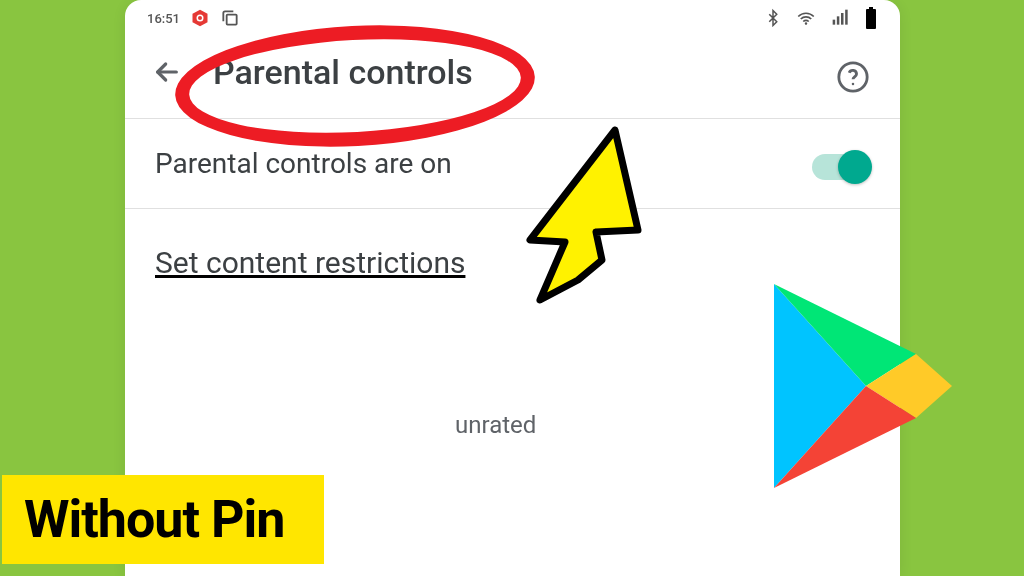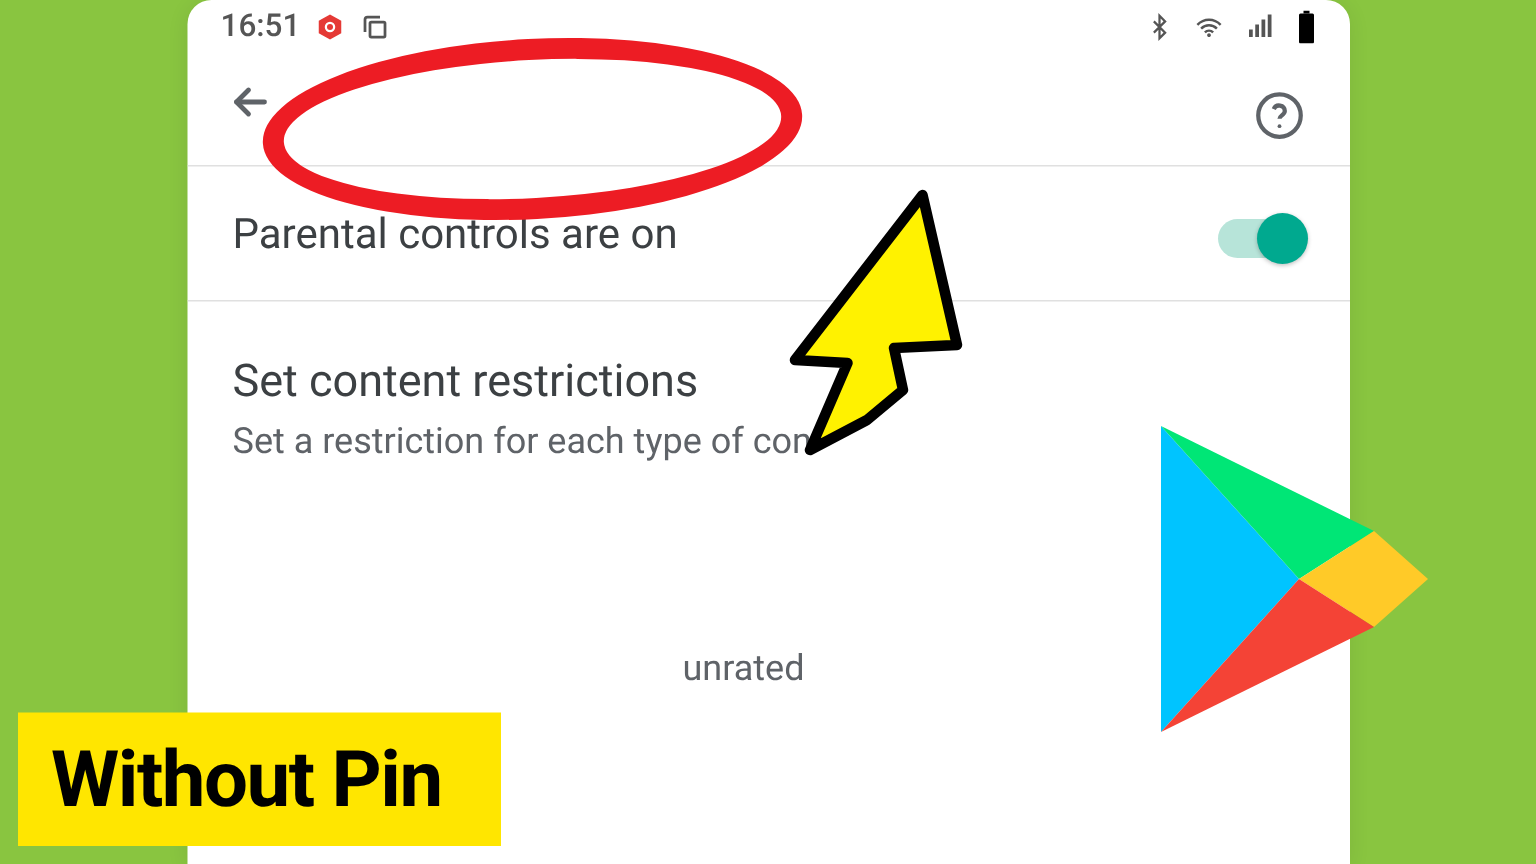--- a/index.html
+++ b/index.html
@@ -35,21 +35,21 @@
       align-items: center;
       justify-content: space-between;
       padding: 6px 22px 4px 22px;
       height: 34px;
       color: #444;
     }
     .status-left {
       display: flex;
       align-items: center;
       gap: 10px;
-      font-size: 21px;
+      font-size: 13px;
       font-weight: 500;
       color: #555;
     }
     .status-right {
       display: flex;
       align-items: center;
       gap: 12px;
     }
 
     
@@ -106,20 +106,21 @@
       width: 34px;
       height: 34px;
       border-radius: 50%;
       background: #00a98f;
       box-shadow: 0 1px 3px rgba(0,0,0,0.25);
     }
 
     
     .section {
       padding: 36px 30px 8px 30px;
+      text-decoration: underline;
     }
     .section-title {
       font-size: 30px;
       color: #3c4043;
       margin-bottom: 8px;
     }
     .section-sub {
       font-size: 24px;
       color: #5f6368;
     }
@@ -156,21 +157,21 @@
     .play-logo {
       position: absolute;
       right: 68px;
       bottom: 80px;
       pointer-events: none;
     }
 
     
     .caption {
       position: absolute;
-      left: 12px;
+      left: 2px;
       bottom: 12px;
       background: #ffe600;
       color: #000;
       font-size: 52px;
       font-weight: 700;
       padding: 14px 40px 14px 22px;
       letter-spacing: -1px;
     }
   </style>
 </head>
@@ -212,41 +213,41 @@
         <rect x="1" y="2" width="10" height="20" rx="1"></rect>
       </svg>
     </div>
   </div>
 
   <div class="toolbar">
     <svg class="back-arrow" width="32" height="32" viewBox="0 0 24 24" fill="none" stroke="#5f6368" stroke-width="2.4" stroke-linecap="round" stroke-linejoin="round">
       <path d="M19 12H5"></path>
       <path d="M11 18l-6-6 6-6"></path>
     </svg>
+    <span class="title">Parental controls</span>
     <svg class="help-icon" width="34" height="34" viewBox="0 0 24 24" fill="none" stroke="#5f6368" stroke-width="2">
       <circle cx="12" cy="12" r="10"></circle>
       <path d="M9.3 9a2.7 2.7 0 015.2.9c0 1.8-2.5 2.2-2.5 3.6"></path>
       <circle cx="12" cy="17" r="0.9" fill="#5f6368" stroke="none"></circle>
     </svg>
   </div>
 
   <div class="divider"></div>
 
   <div class="row">
     <span class="label">Parental controls are on</span>
     <div class="toggle">
       <div class="toggle-knob"></div>
     </div>
   </div>
 
   <div class="divider"></div>
 
   <div class="section">
     <div class="section-title">Set content restrictions</div>
-    <div class="section-sub">Set a restriction for each type of con</div>
   </div>
 
   <div class="unrated">unrated</div>
 
 </div>
 
 <div class="red-ellipse"></div>
 
 <svg class="cursor-arrow" width="170" height="190" viewBox="0 0 170 190">
   <path d="M 105 10 L 20 120 L 55 122 L 30 180 L 68 160 L 92 140 L 86 112 L 128 110 Z" fill="#fff200" stroke="#000" stroke-width="7" stroke-linejoin="round"></path>

